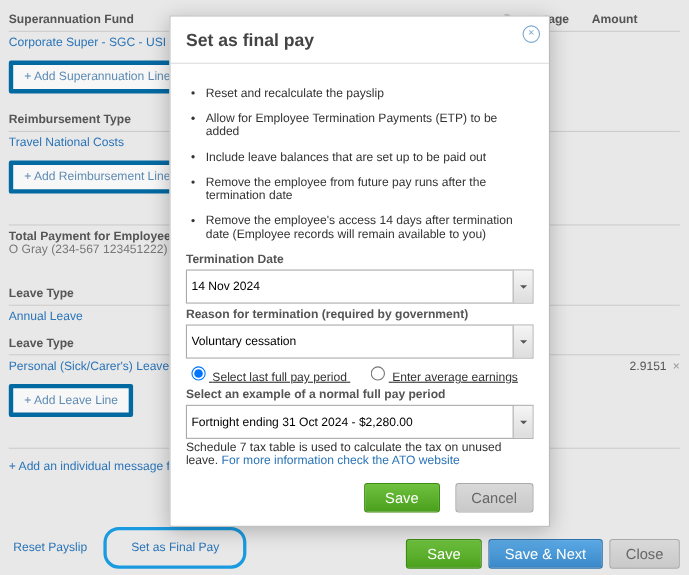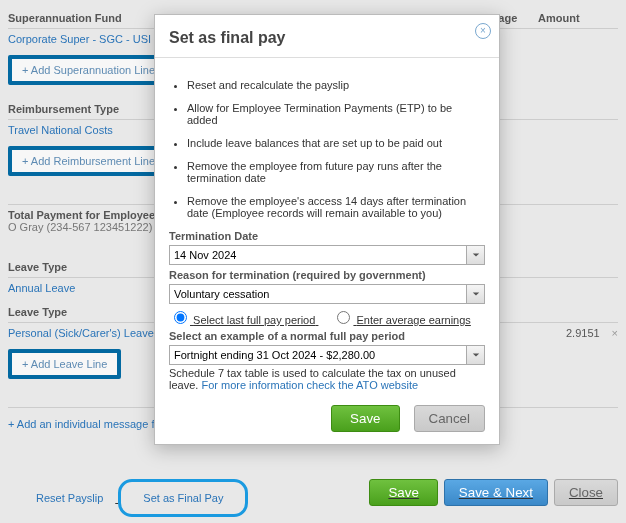--- a/index.html
+++ b/index.html
@@ -28,21 +28,21 @@
   .section-header .col1 { flex: 1; }
   .section-header .col2 { width: 80px; text-align: left; }
   .section-header .col3 { width: 80px; text-align: left; }
   .line-row {
     display: flex;
     align-items: center;
     padding: 4px 0;
     color: #2a74b8;
   }
   .line-row .col1 { flex: 1; }
-  .line-row .amt  { width: 40px; color:#555;}
+  .line-row .amt  { width: 40px; text-align: right; color:#555;}
   .add-btn {
     display: inline-block;
     border: 4px solid #0369a1;
     background: #f7f7f7;
     color: #5e8bb3;
     padding: 5px 10px;
     margin: 6px 0 10px 0;
     border-radius: 2px;
     cursor: pointer;
   }
@@ -53,25 +53,24 @@
     padding: 4px 0;
     border-top: 1px solid #ccc;
   }
   .total-sub { font-weight: normal; color: #777; }
   .leave-block { margin-top: 22px; }
   .footer-links { margin-top: 18px; border-top:1px solid #ccc; padding-top:10px;}
   .link-style { color: #2a74b8; cursor:pointer; }
   .footer-bar {
     position: absolute;
     bottom: 6px;
-    left: 24px;
+    left: 0;
     right: 8px;
     display: flex;
-    align-items: flex-start;
-    text-decoration: underline;
+    align-items: flex-end;
   }
   .footer-bar .left-btns a {
     display:inline-block;
     color:#2a74b8;
     padding: 6px 12px;
     cursor:pointer;
   }
   .highlight-ring {
     border: 3px solid #1a9ae0;
     border-radius: 14px;
@@ -146,21 +145,21 @@
     border-bottom:1px solid #ddd;
   }
   .modal .body { padding: 10px 14px 12px 14px; }
   .modal .lead { font-weight: bold; margin-bottom:4px; }
   .modal ul { margin:2px 0 10px 18px; padding:0; }
   .modal ul li { margin:11px 0; }
   .modal .field-label { font-weight:bold; color:#555; margin-top:4px; margin-bottom:3px;}
   .combo {
     display:flex;
     border:1px solid #aaa;
-    height:20px;
+    height:31px;
     align-items:center;
   }
   .combo input {
     border:none;
     flex:1;
     padding:2px 4px;
     font-size:11px;
     outline:none;
   }
   .combo .arrow {

